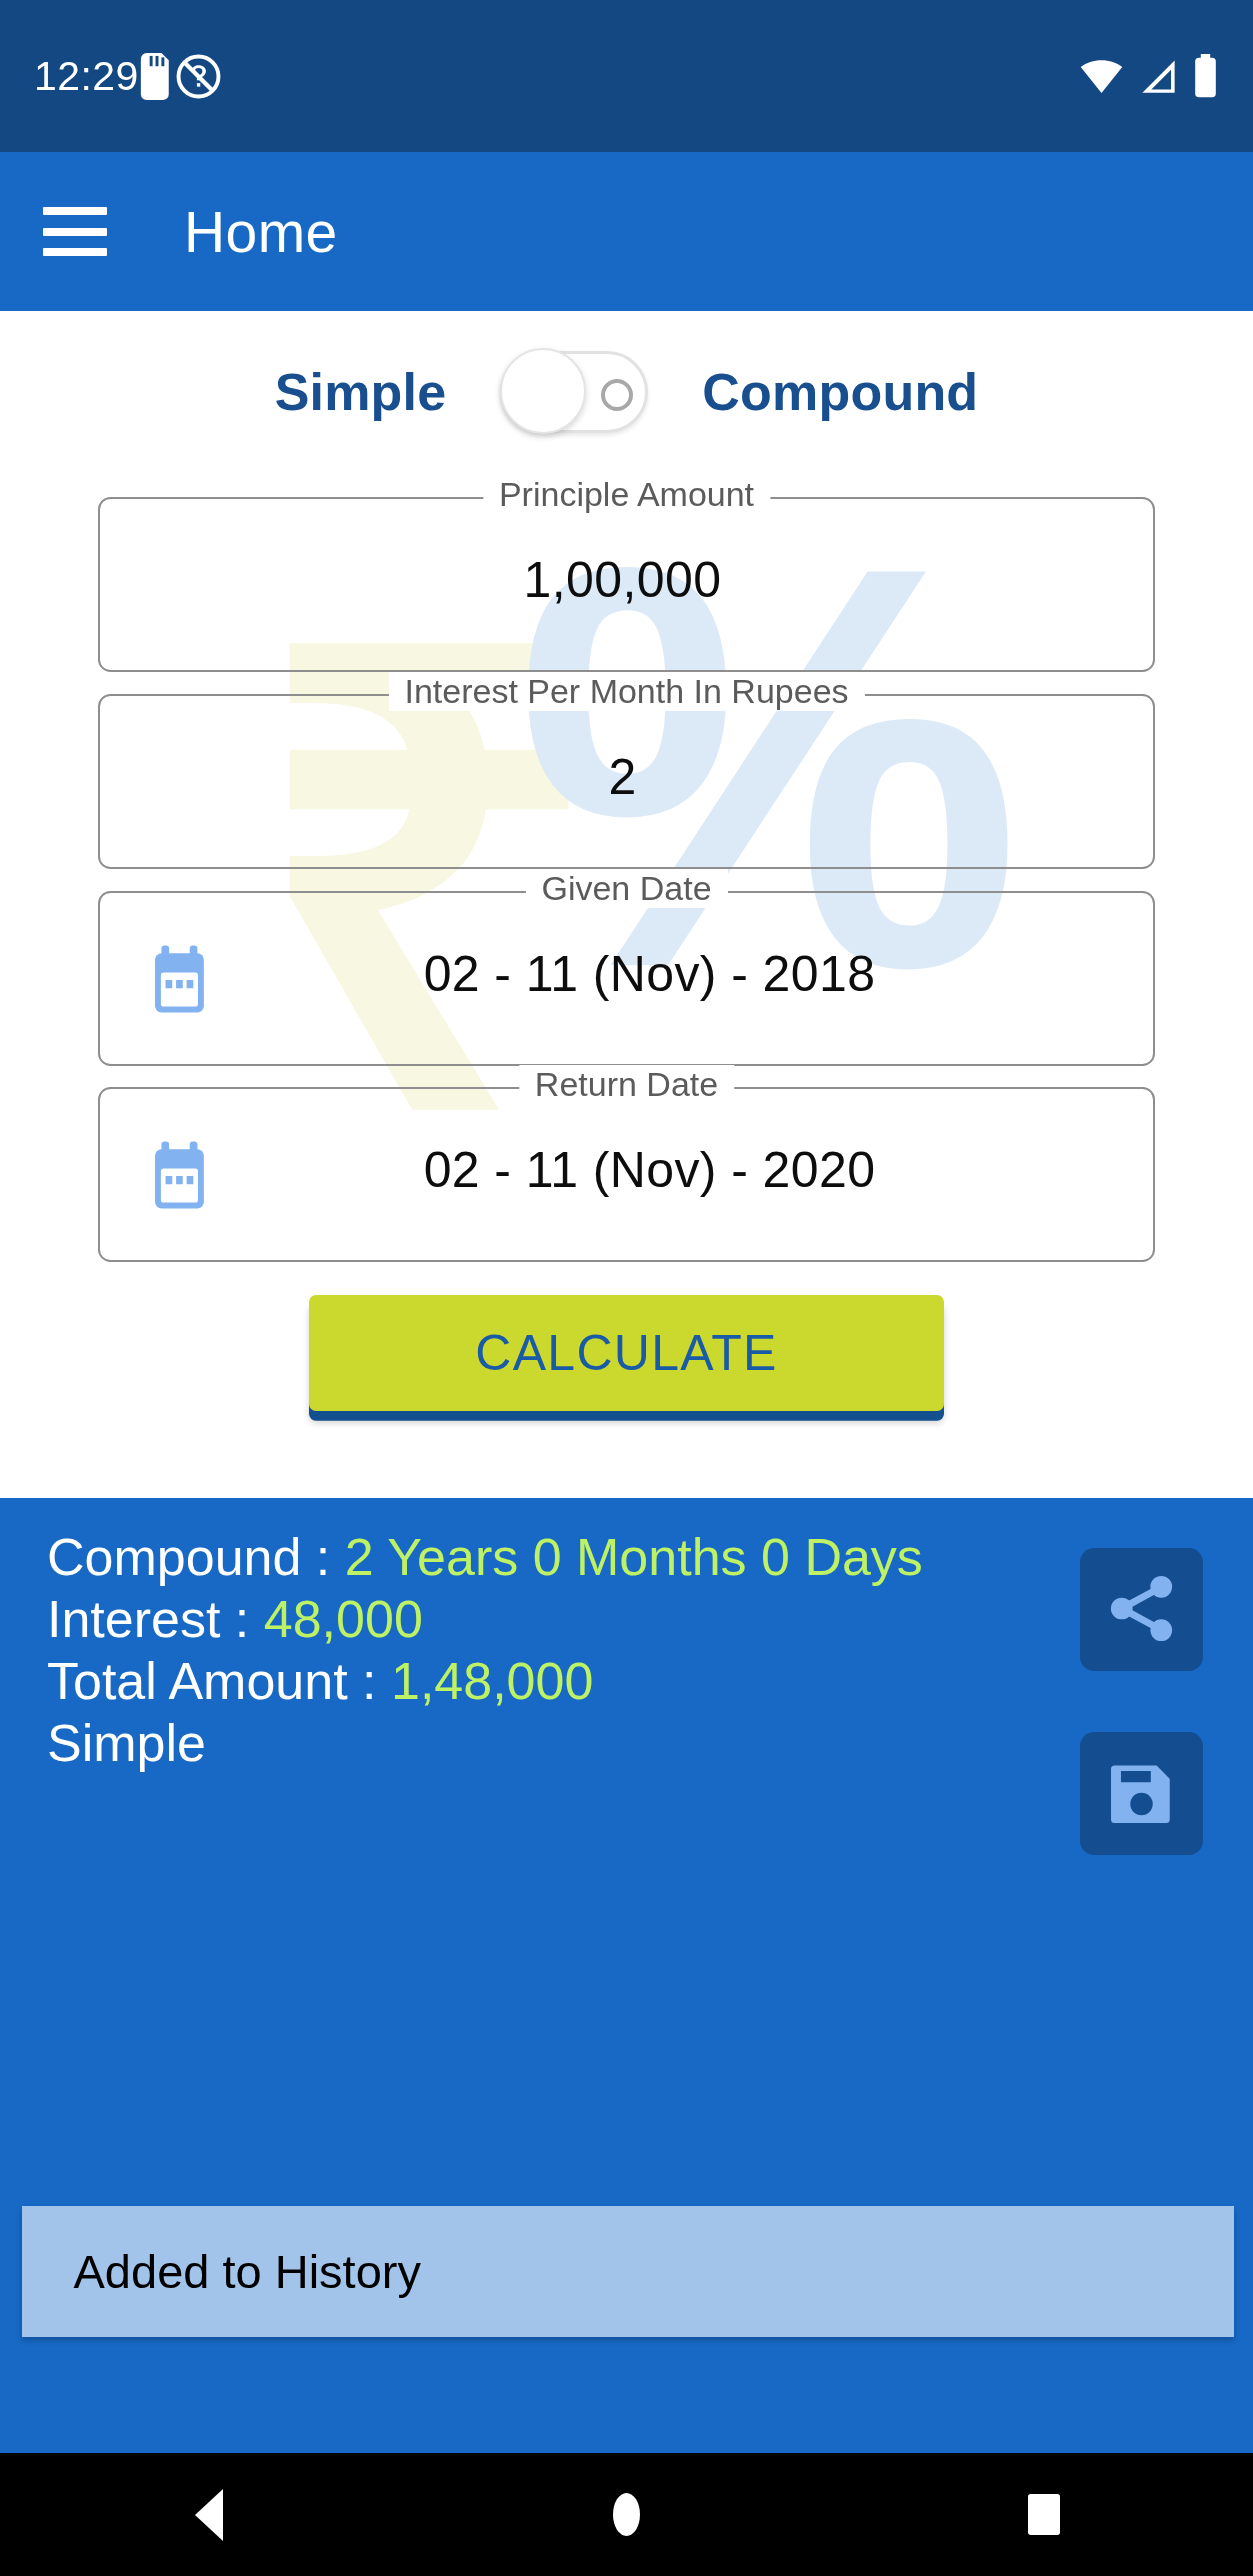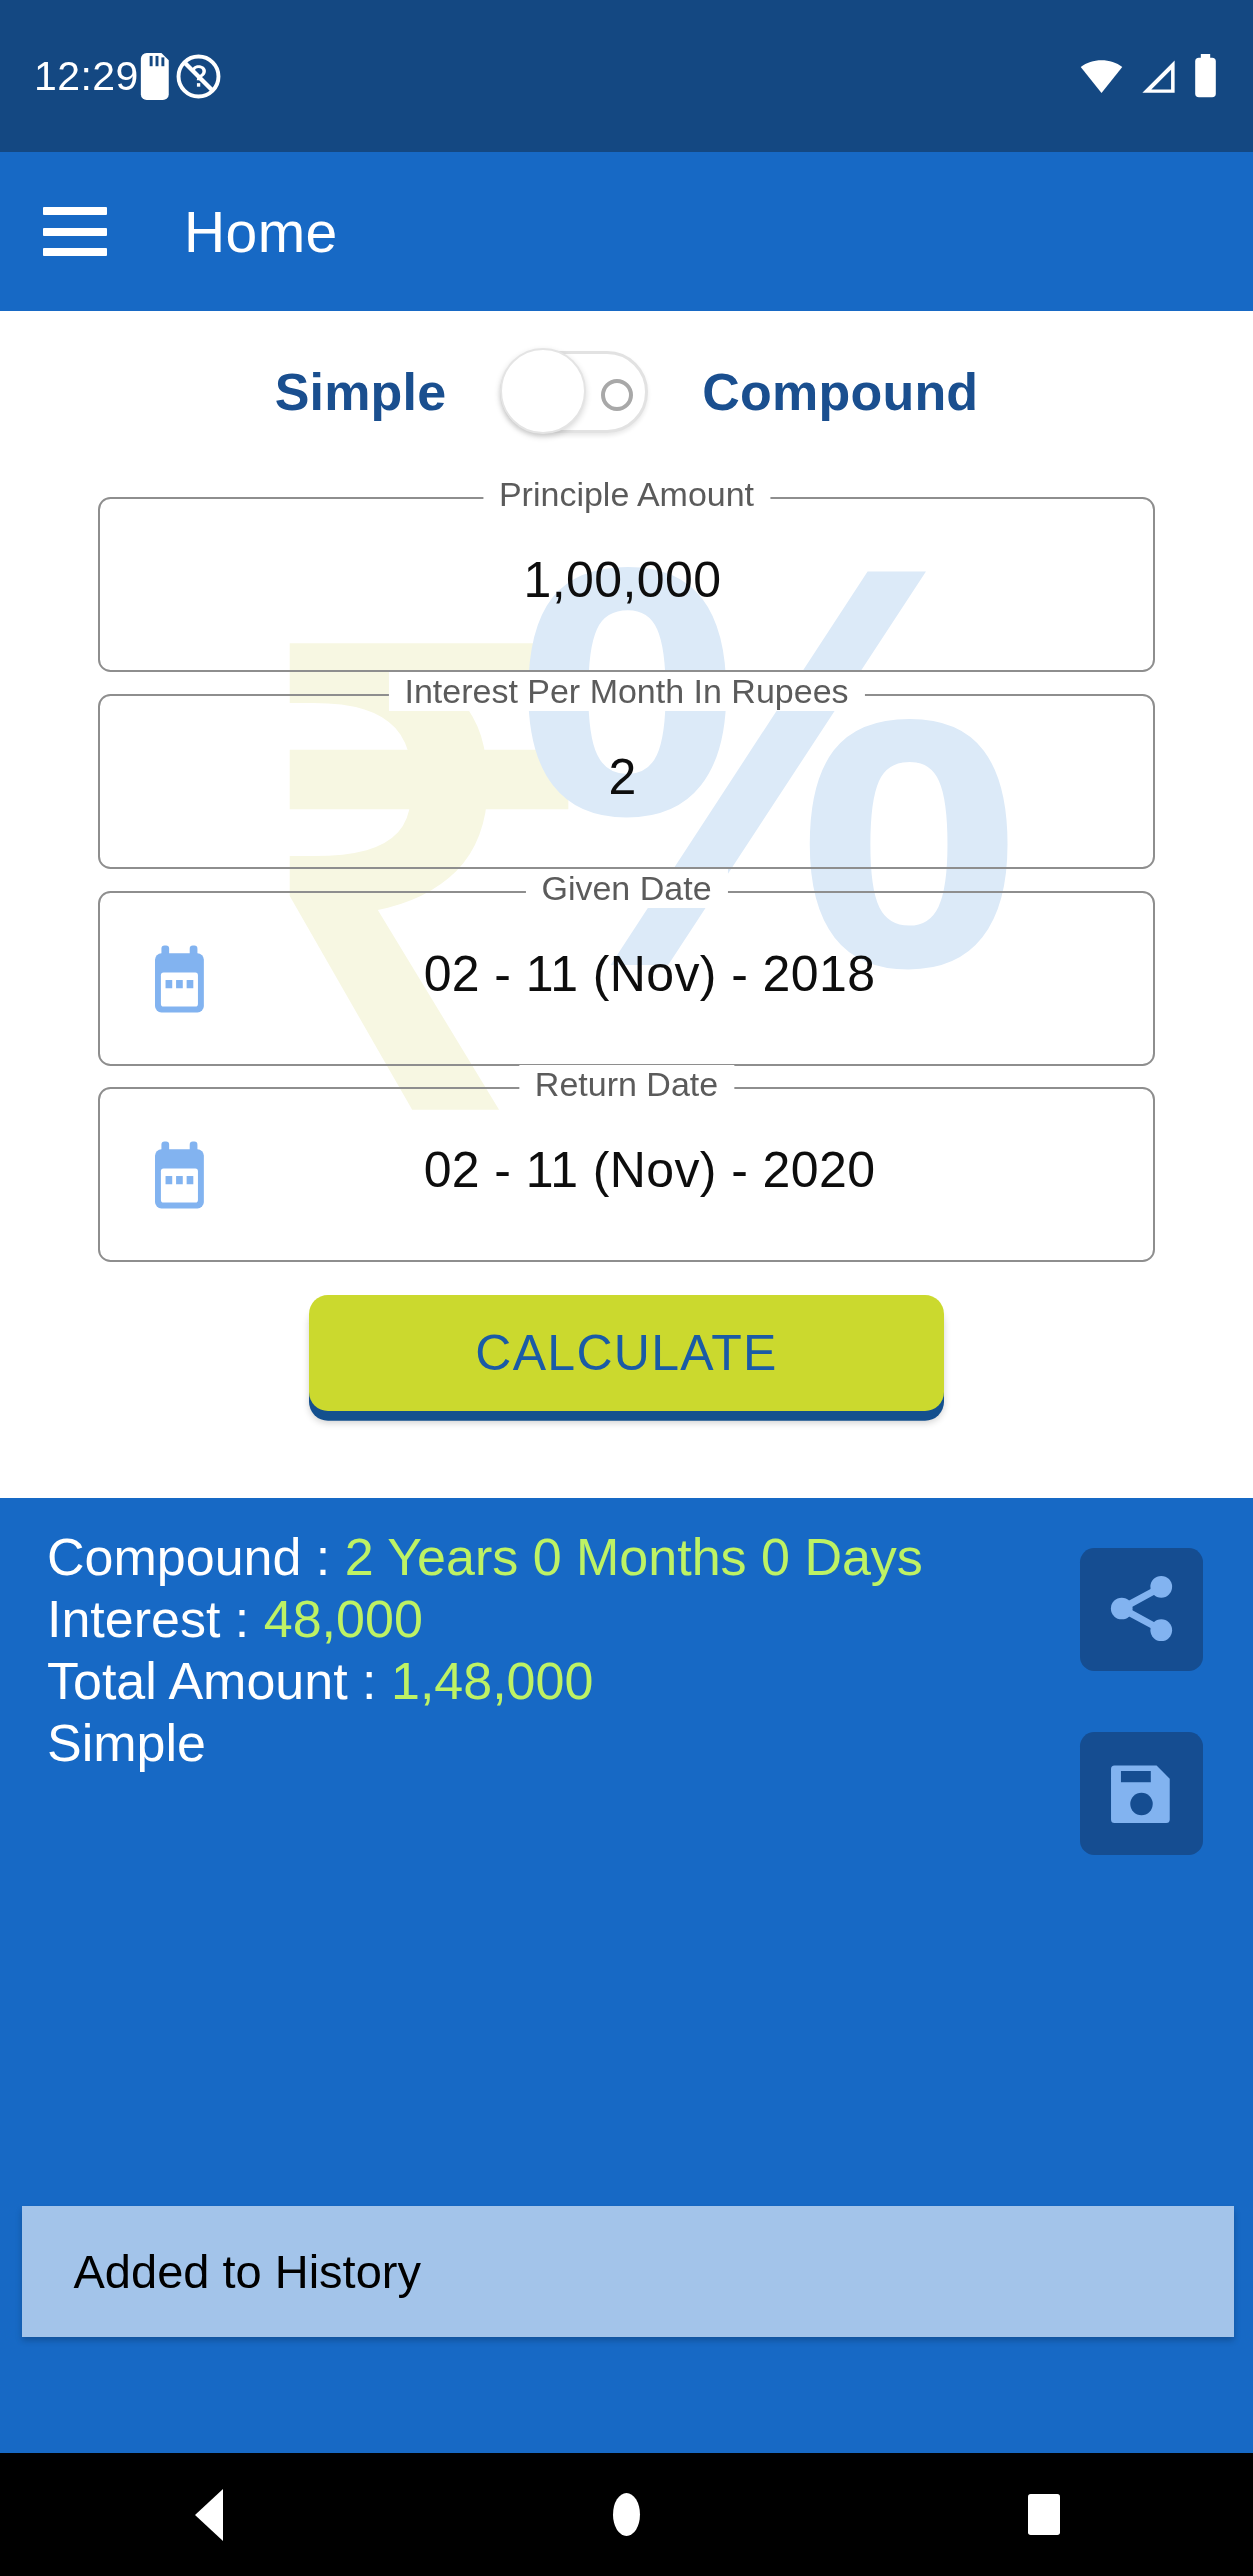--- a/index.html
+++ b/index.html
@@ -157,21 +157,21 @@
   #field-given     { top:580px; height:175px; }
   #field-given     .field-value { top:52px; left:54px; }
   #field-return    { top:776px; height:175px; }
   #field-return    .field-value { top:52px; left:54px; }
 
   
   #calculate-button {
     position:absolute; left:309px; top:984px;
     width:635px; height:116px;
     background:#cbd92e;
-    border:none; border-radius:19px;
+    border:none; border-radius:7px;
     box-shadow:0 9.8px 0 #14508e, 0 11.6px 7.2px rgba(0,0,0,0.18);
     color:#1a5ba6; font-size:50px; font-weight:400;
     letter-spacing:1.3px;
     font-family:"Liberation Sans", sans-serif;
     cursor:pointer;
   }
 
   
   #result-panel {
     position:absolute; top:1498px; left:0;

